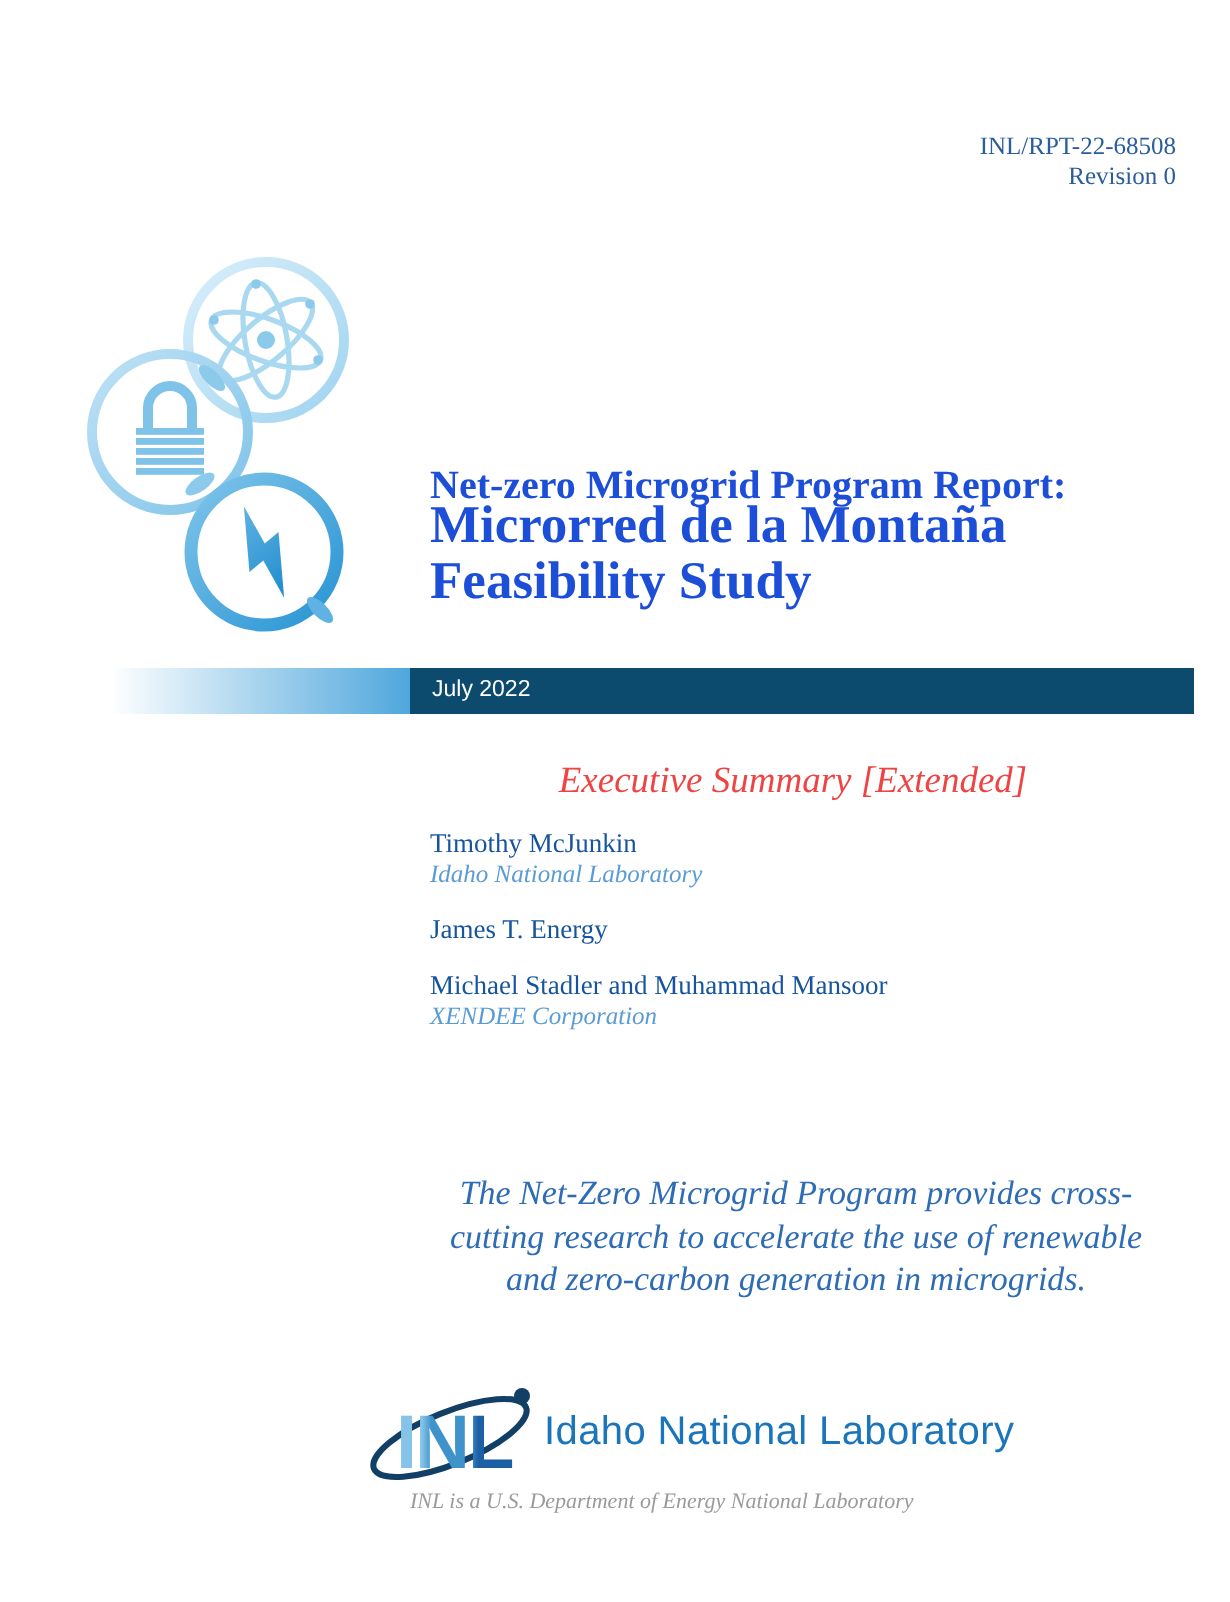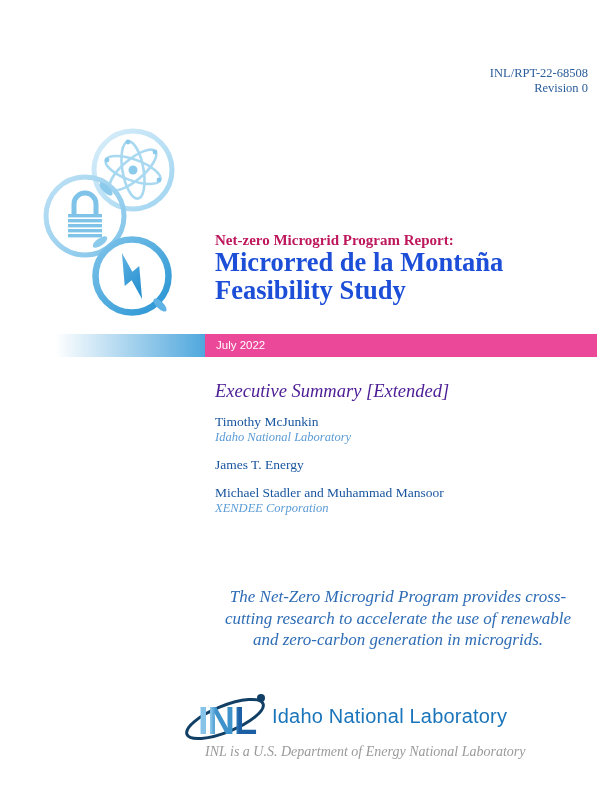--- a/index.html
+++ b/index.html
@@ -25,22 +25,22 @@
   }
 
   
   .icon-cluster { position: absolute; left: 40px; top: 126px; }
 
   
   .kicker {
     position: absolute;
     left: 215px;
     top: 232px;
-    color: #be185d;
-    font-size: 15px;
+    color: #1d4ed8;
+    font-size: 20px;
     font-weight: bold;
     text-align: right;
   }
   .doc-title {
     position: absolute;
     left: 215px;
     top: 249px;
     color: #1d4ed8;
     font-size: 26.5px;
     font-weight: bold;
@@ -55,40 +55,40 @@
     width: 150px;
     height: 23px;
     background: linear-gradient(90deg, #ffffff 0%, #4fa7dd 100%);
   }
   .bar-solid {
     position: absolute;
     left: 205px;
     top: 334px;
     width: 392px;
     height: 23px;
-    background: #ec4899;
+    background: #0c4a6e;
   }
   .bar-solid .date-text {
     font-family: "Liberation Sans", sans-serif;
     font-size: 11.5px;
     color: #ffffff;
     line-height: 23px;
     padding-left: 11px;
   }
 
   
   .subtitle {
     position: absolute;
     left: 215px;
     top: 381px;
     width: 363px;
-    text-align: left;
+    text-align: center;
     font-style: italic;
     font-size: 18.5px;
-    color: #4c1d95;
+    color: #ef4444;
   }
 
   
   .authors { position: absolute; left: 215px; top: 413px; }
   .author-block { margin-bottom: 11px; }
   .author-name {
     color: #17549e;
     font-size: 13.5px;
     line-height: 17px;
   }
@@ -123,21 +123,21 @@
     color: #1b75bb;
     letter-spacing: 0.2px;
   }
 
   
   .footer {
     position: absolute;
     left: 205px;
     top: 745px;
     font-style: italic;
-    font-size: 14px;
+    font-size: 11px;
     line-height: 13px;
     color: #9a9a9a;
   }
 </style>
 </head>
 <body>
 
 <div class="page">
 
   <div class="report-id">

